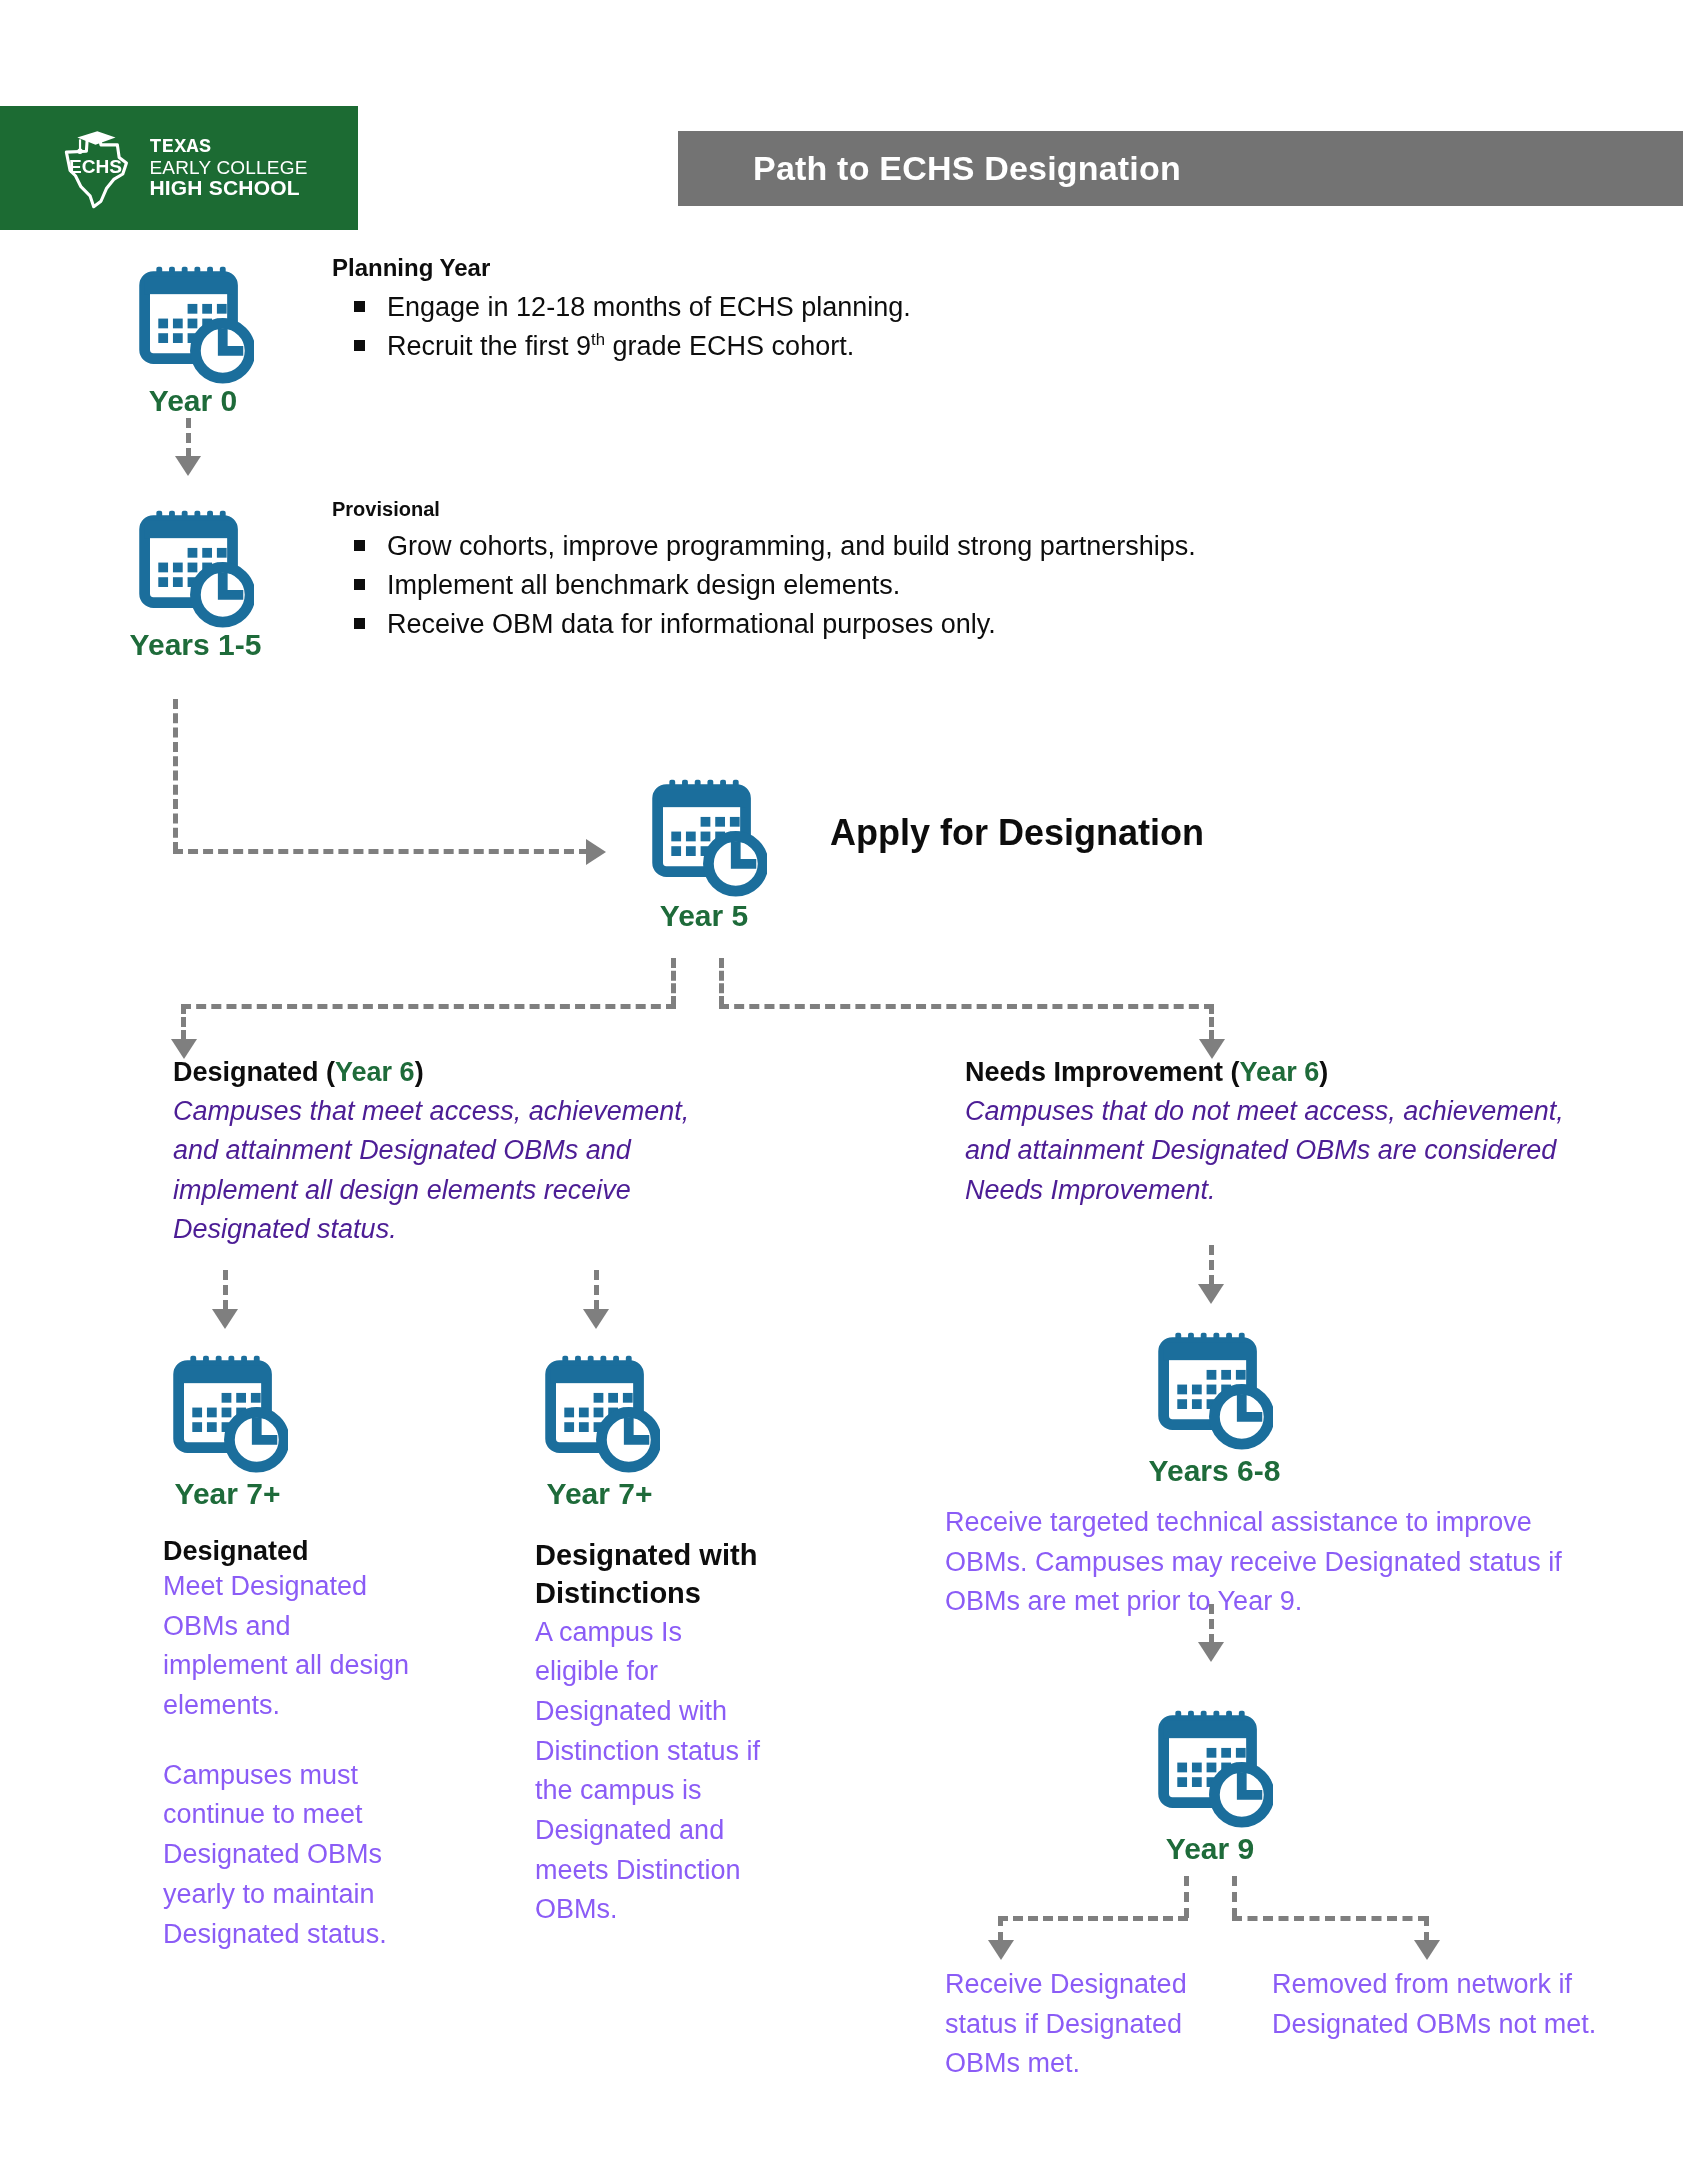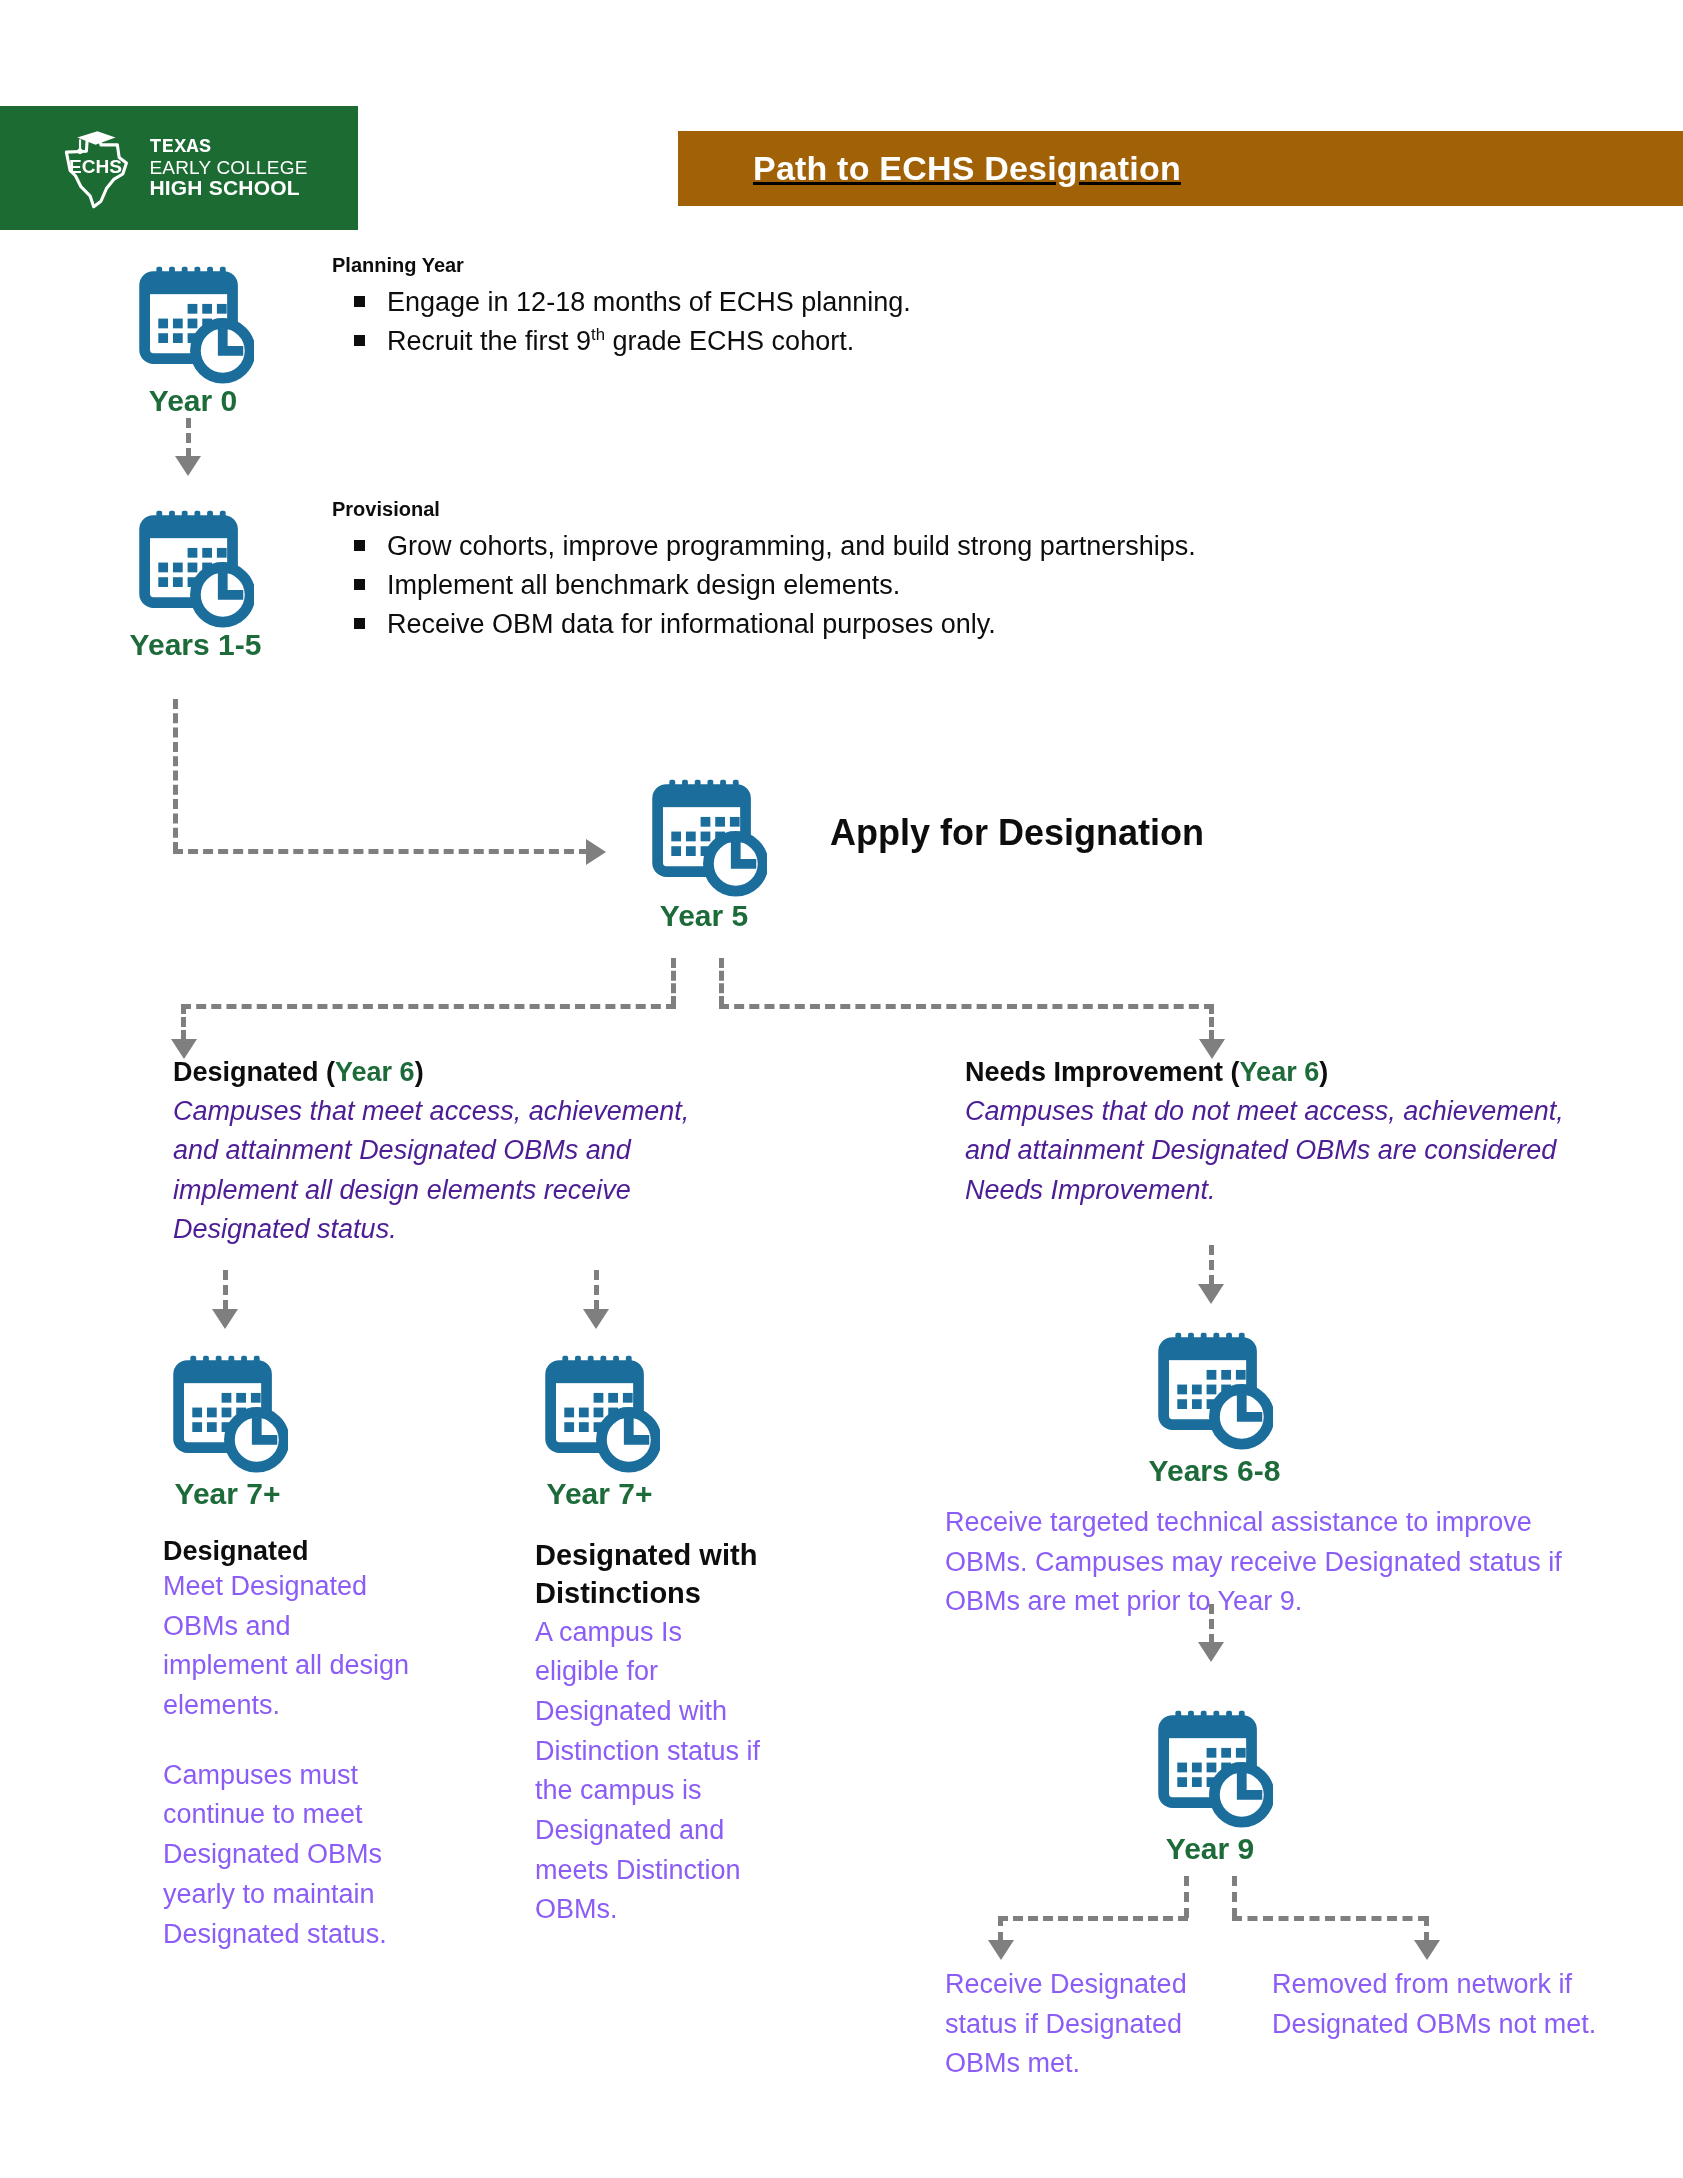--- a/index.html
+++ b/index.html
@@ -21,22 +21,22 @@
   }
   #logo-inner { display:flex; align-items:center; gap:8px; }
   #logo-mark { width:91px; height:91px; position:relative; }
   #logo-text { color:#ffffff; line-height:1.02; }
   #logo-text .l1 { font-size:20px; font-weight:bold; letter-spacing:0.4px;font-family:Liberation Mono, monospace; }
   #logo-text .l2 { font-size:19px; font-weight:normal; letter-spacing:0.2px; }
   #logo-text .l3 { font-size:21px; font-weight:bold; letter-spacing:0.2px; }
 
   #title-banner {
     left:678px; top:131px; width:1005px; height:75px;
-    background:#a16207;
-    display:flex; align-items:center;text-decoration:underline;
+    background:#737373;
+    display:flex; align-items:center;
   }
   #title-banner .t {
     color:#ffffff; font-size:34px; font-weight:bold;
     margin-left:75px; letter-spacing:0.2px;
   }
 
   
   .cond { font-family:"Liberation Sans Narrow","Liberation Sans",sans-serif; }
   .hd { font-weight:bold; color:#0d0d0d; }
   .body-t { color:#8b5cf6; }
@@ -140,21 +140,21 @@
 
 <div class="abs" style="left:129px; top:259px; width:1386px;">
   <div class="abs" style="left:0; top:0; width:125px; height:125px;">
     <svg viewBox="-10 -8 128 128" width="125" height="125">
         <use href="#calicon"></use>
       </svg>
   </div>
   <div class="abs yearlbl cond" style="left:-20px; top:125px; width:168px;">Year 0</div>
 
   <div class="abs" style="left:203px; top:-5px;">
-    <div class="hd cond" style="font-size:20px;">Planning Year</div>
+    <div class="hd cond" style="font-size:24px;">Planning Year</div>
     <ul class="blist cond" style="margin-top:6px;">
       <li>Engage in 12-18 months of ECHS planning.</li>
       <li><span>Recruit the first 9</span><span class="sup">th</span><span> grade ECHS cohort.</span></li>
     </ul>
   </div>
 </div>
 
 <div class="abs vdash" style="left:186px; top:418px; height:40px;"></div>
 <div class="abs arrow-down" style="left:175px; top:456px;"></div>
 

